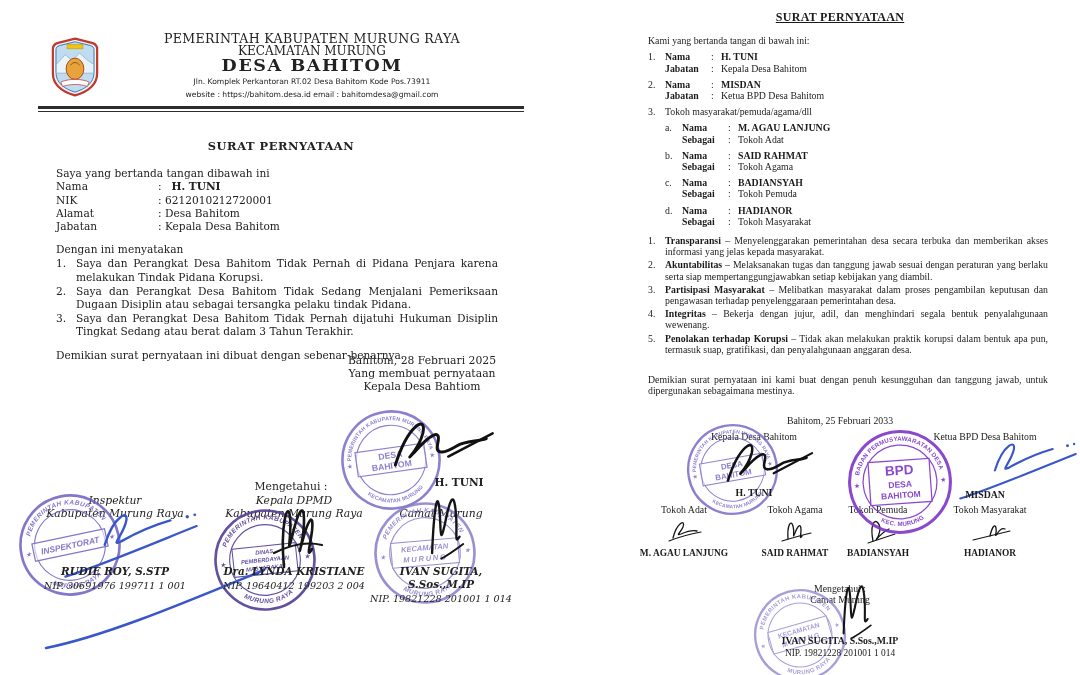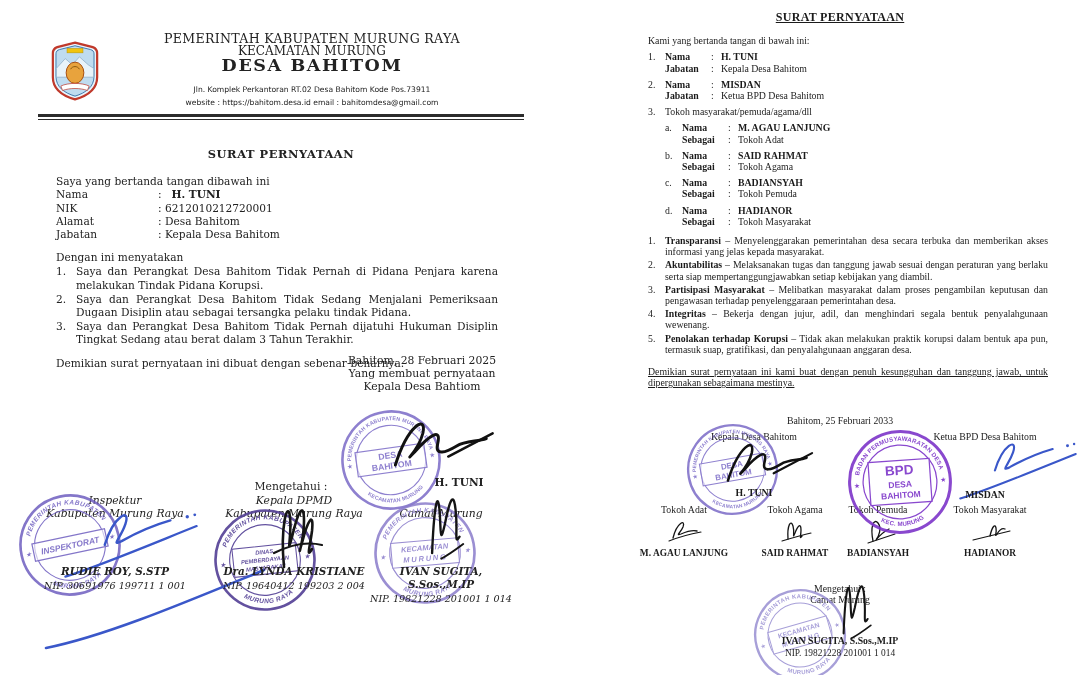--- a/index.html
+++ b/index.html
@@ -8,21 +8,21 @@
 
   
   .page-left{position:absolute;left:30px;top:22px;width:502px;height:645px;
     font-family:"DejaVu Serif",serif;font-size:10.6px;line-height:13.2px;color:#222;}
   .hdr{display:flex;align-items:center;padding:10px 14px 0 18px;}
   .logo{width:54px;height:62px;flex:none;margin-right:4px;}
   .hdr-text{flex:1;text-align:center;}
   .hl1{font-size:12.6px;letter-spacing:.3px;}
   .hl2{font-size:12px;}
   .hl3{font-size:17.5px;font-weight:bold;letter-spacing:1.6px;margin-top:1px;}
-  .hl4{font-size:7.6px;margin-top:10px;font-family:"DejaVu Sans",sans-serif;}
+  .hl4{font-size:7.6px;margin-top:2px;font-family:"DejaVu Sans",sans-serif;}
   .hl5{font-size:7.6px;font-family:"DejaVu Sans",sans-serif;}
   .rule{margin:5px 8px 0 8px;height:2px;border-top:3px solid #2c2c2c;border-bottom:1px solid #2c2c2c;}
   .ltitle{margin-top:28px;text-align:center;font-weight:bold;font-size:11.4px;letter-spacing:.6px;}
   .lbody{margin:14px 34px 0 26px;}
   .idrow{display:flex;}
   .idlbl{width:102px;flex:none;}
   .lead{margin-top:10px;}
   .pt{display:flex;margin-top:1px;}
   .ptn{width:20px;flex:none;}
   .ptt{flex:1;text-align:justify;}
@@ -51,21 +51,21 @@
   .snum{width:17px;flex:none;}
   .sline{display:flex;}
   .slbl{width:46px;flex:none;font-weight:bold;}
   .scln{width:10px;flex:none;}
   .sub{margin-left:17px;}
   .sublbl{width:46px;flex:none;font-weight:bold;}
   .rcommit{margin-top:10px;text-align:justify;}
   .prow{display:flex;margin-top:2px;}
   .pnum{width:17px;flex:none;}
   .ptxt{flex:1;text-align:justify;}
-  .rclosing{margin-top:11px;text-align:justify;text-decoration:underline;}
+  .rclosing{margin-top:19px;text-align:justify;}
   .rdate{position:absolute;left:0;top:409px;width:100%;text-align:center;}
 
   .rsig{position:absolute;text-align:center;}
   .rs-kades{left:34px;top:425px;width:196px;}
   .rs-bpd{left:268px;top:425px;width:190px;}
   .rs-name{position:absolute;left:0;top:56px;width:100%;font-weight:bold;z-index:5;}
   .tok{position:absolute;top:498px;text-align:center;}
   .tok1{left:0;width:124px;}
   .tok2{left:112px;width:122px;}
   .tok3{left:196px;width:120px;}

